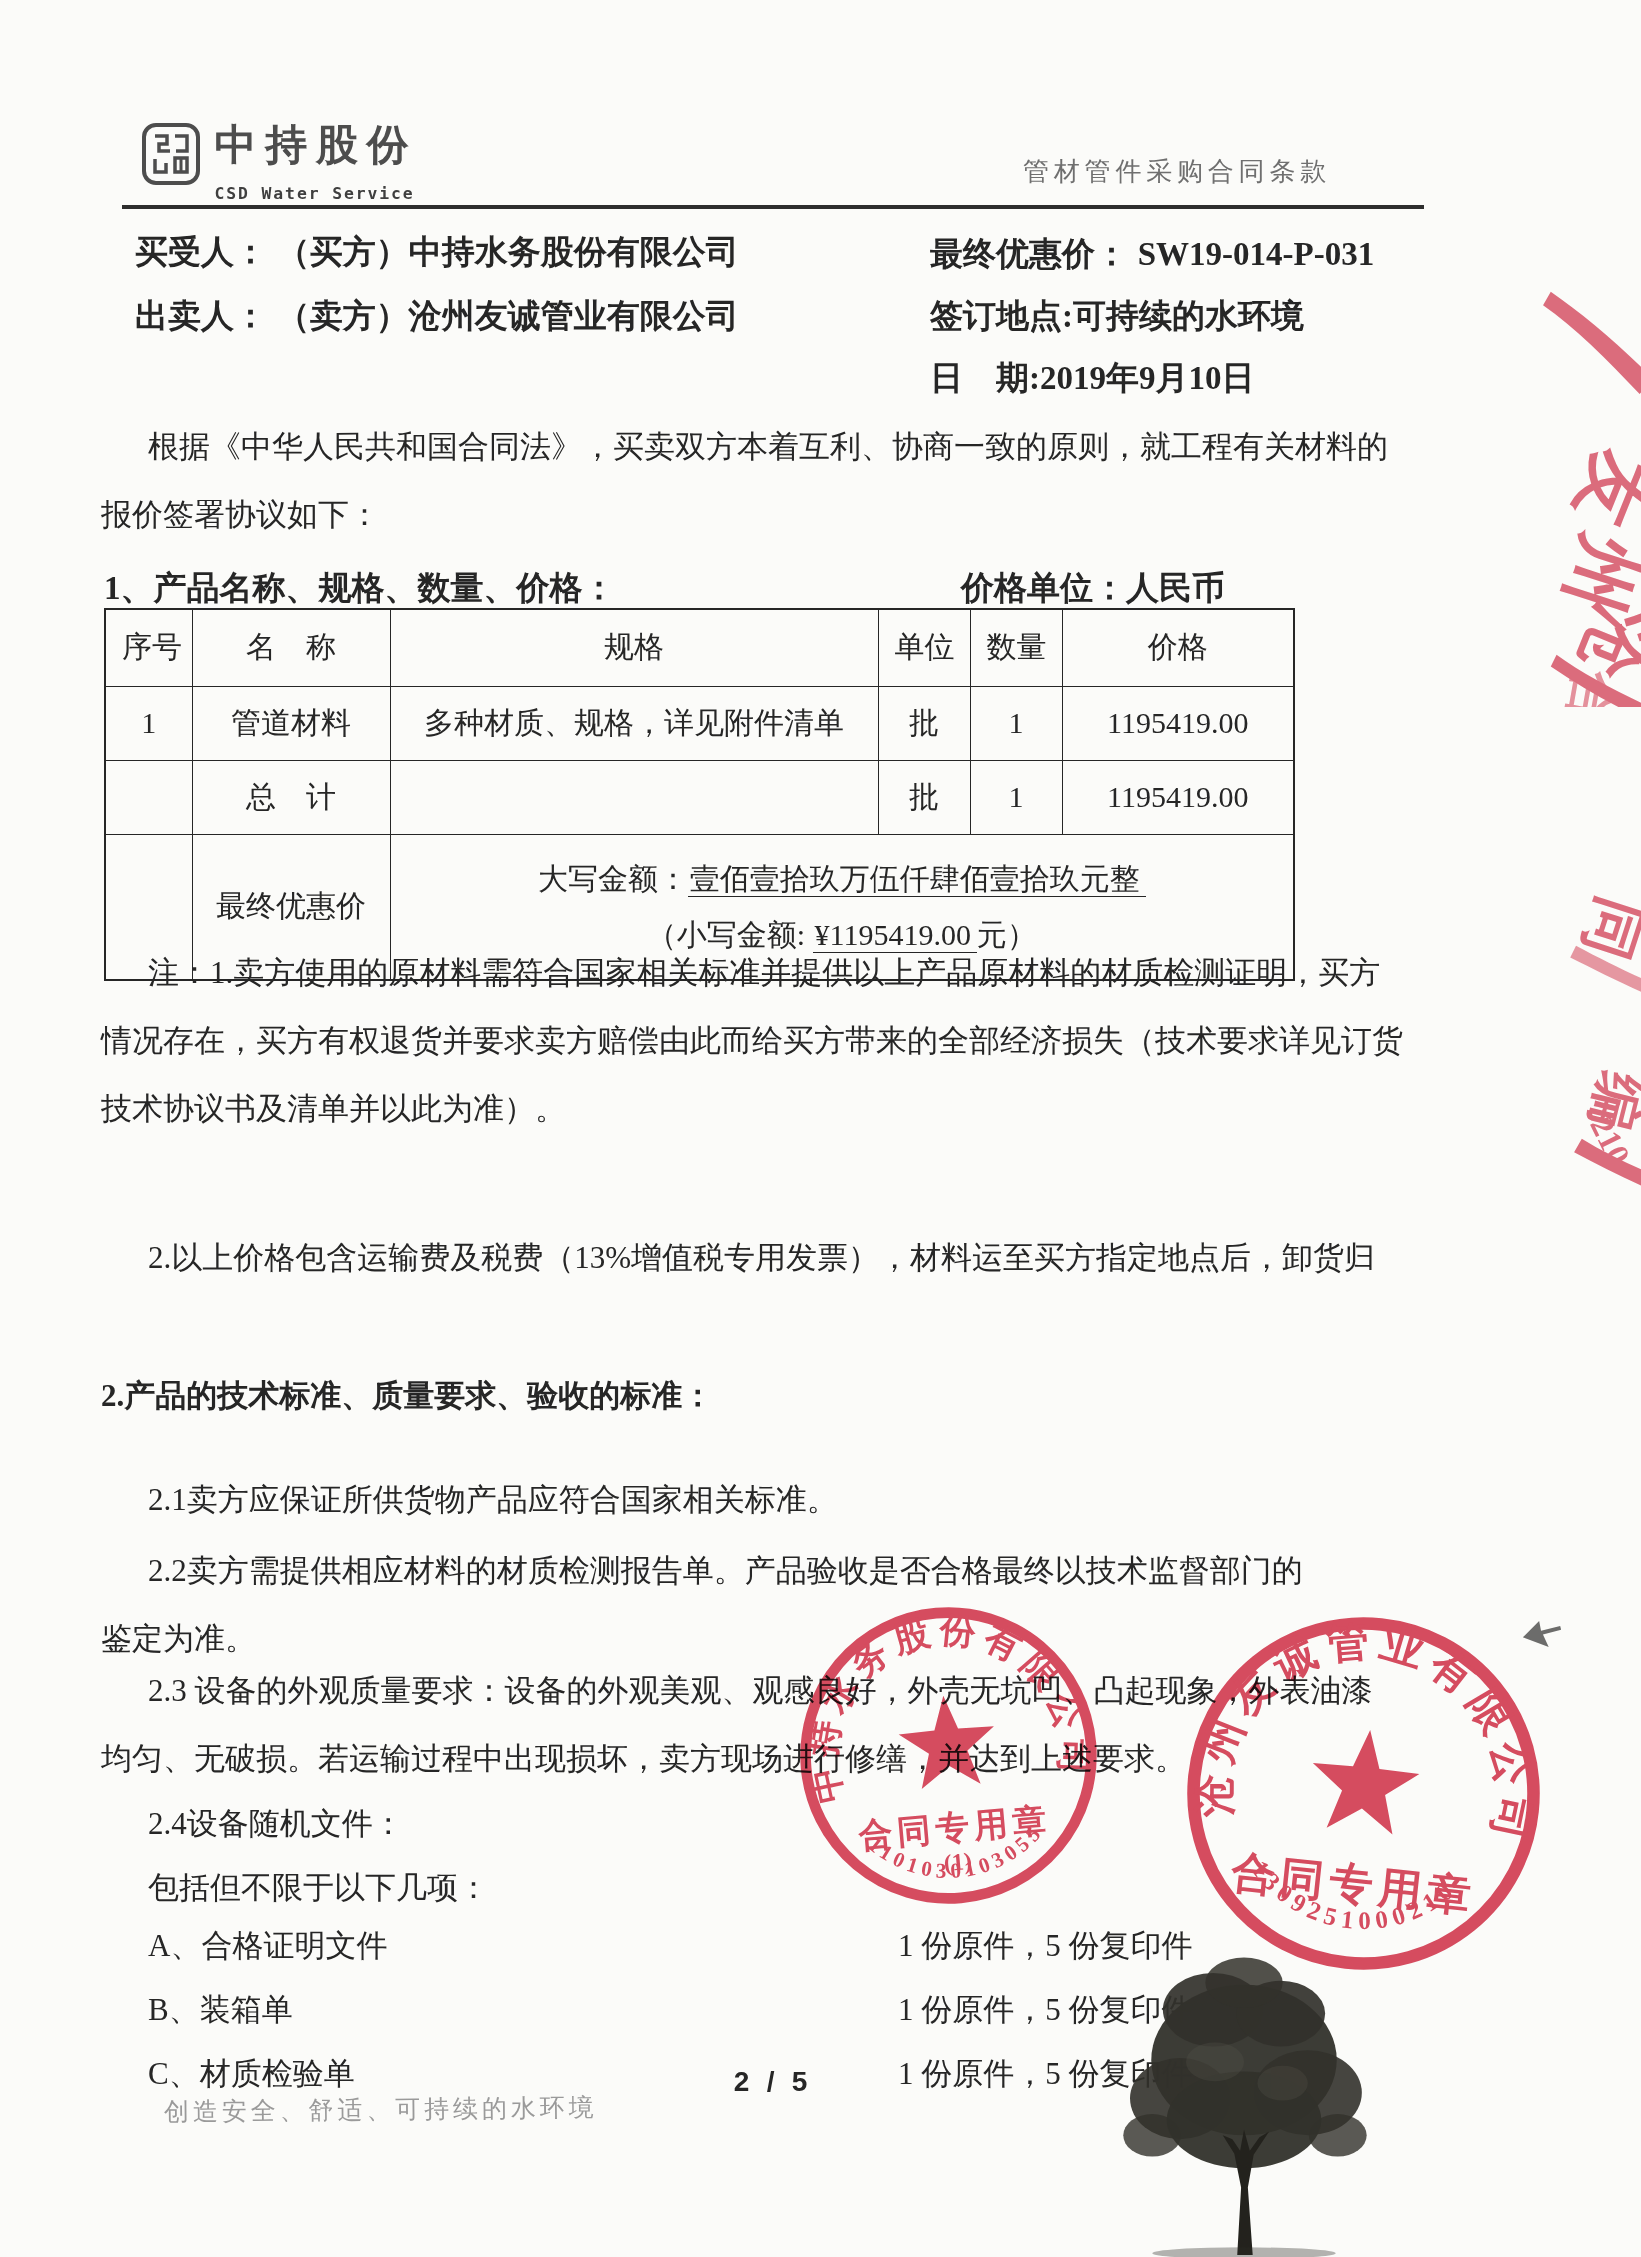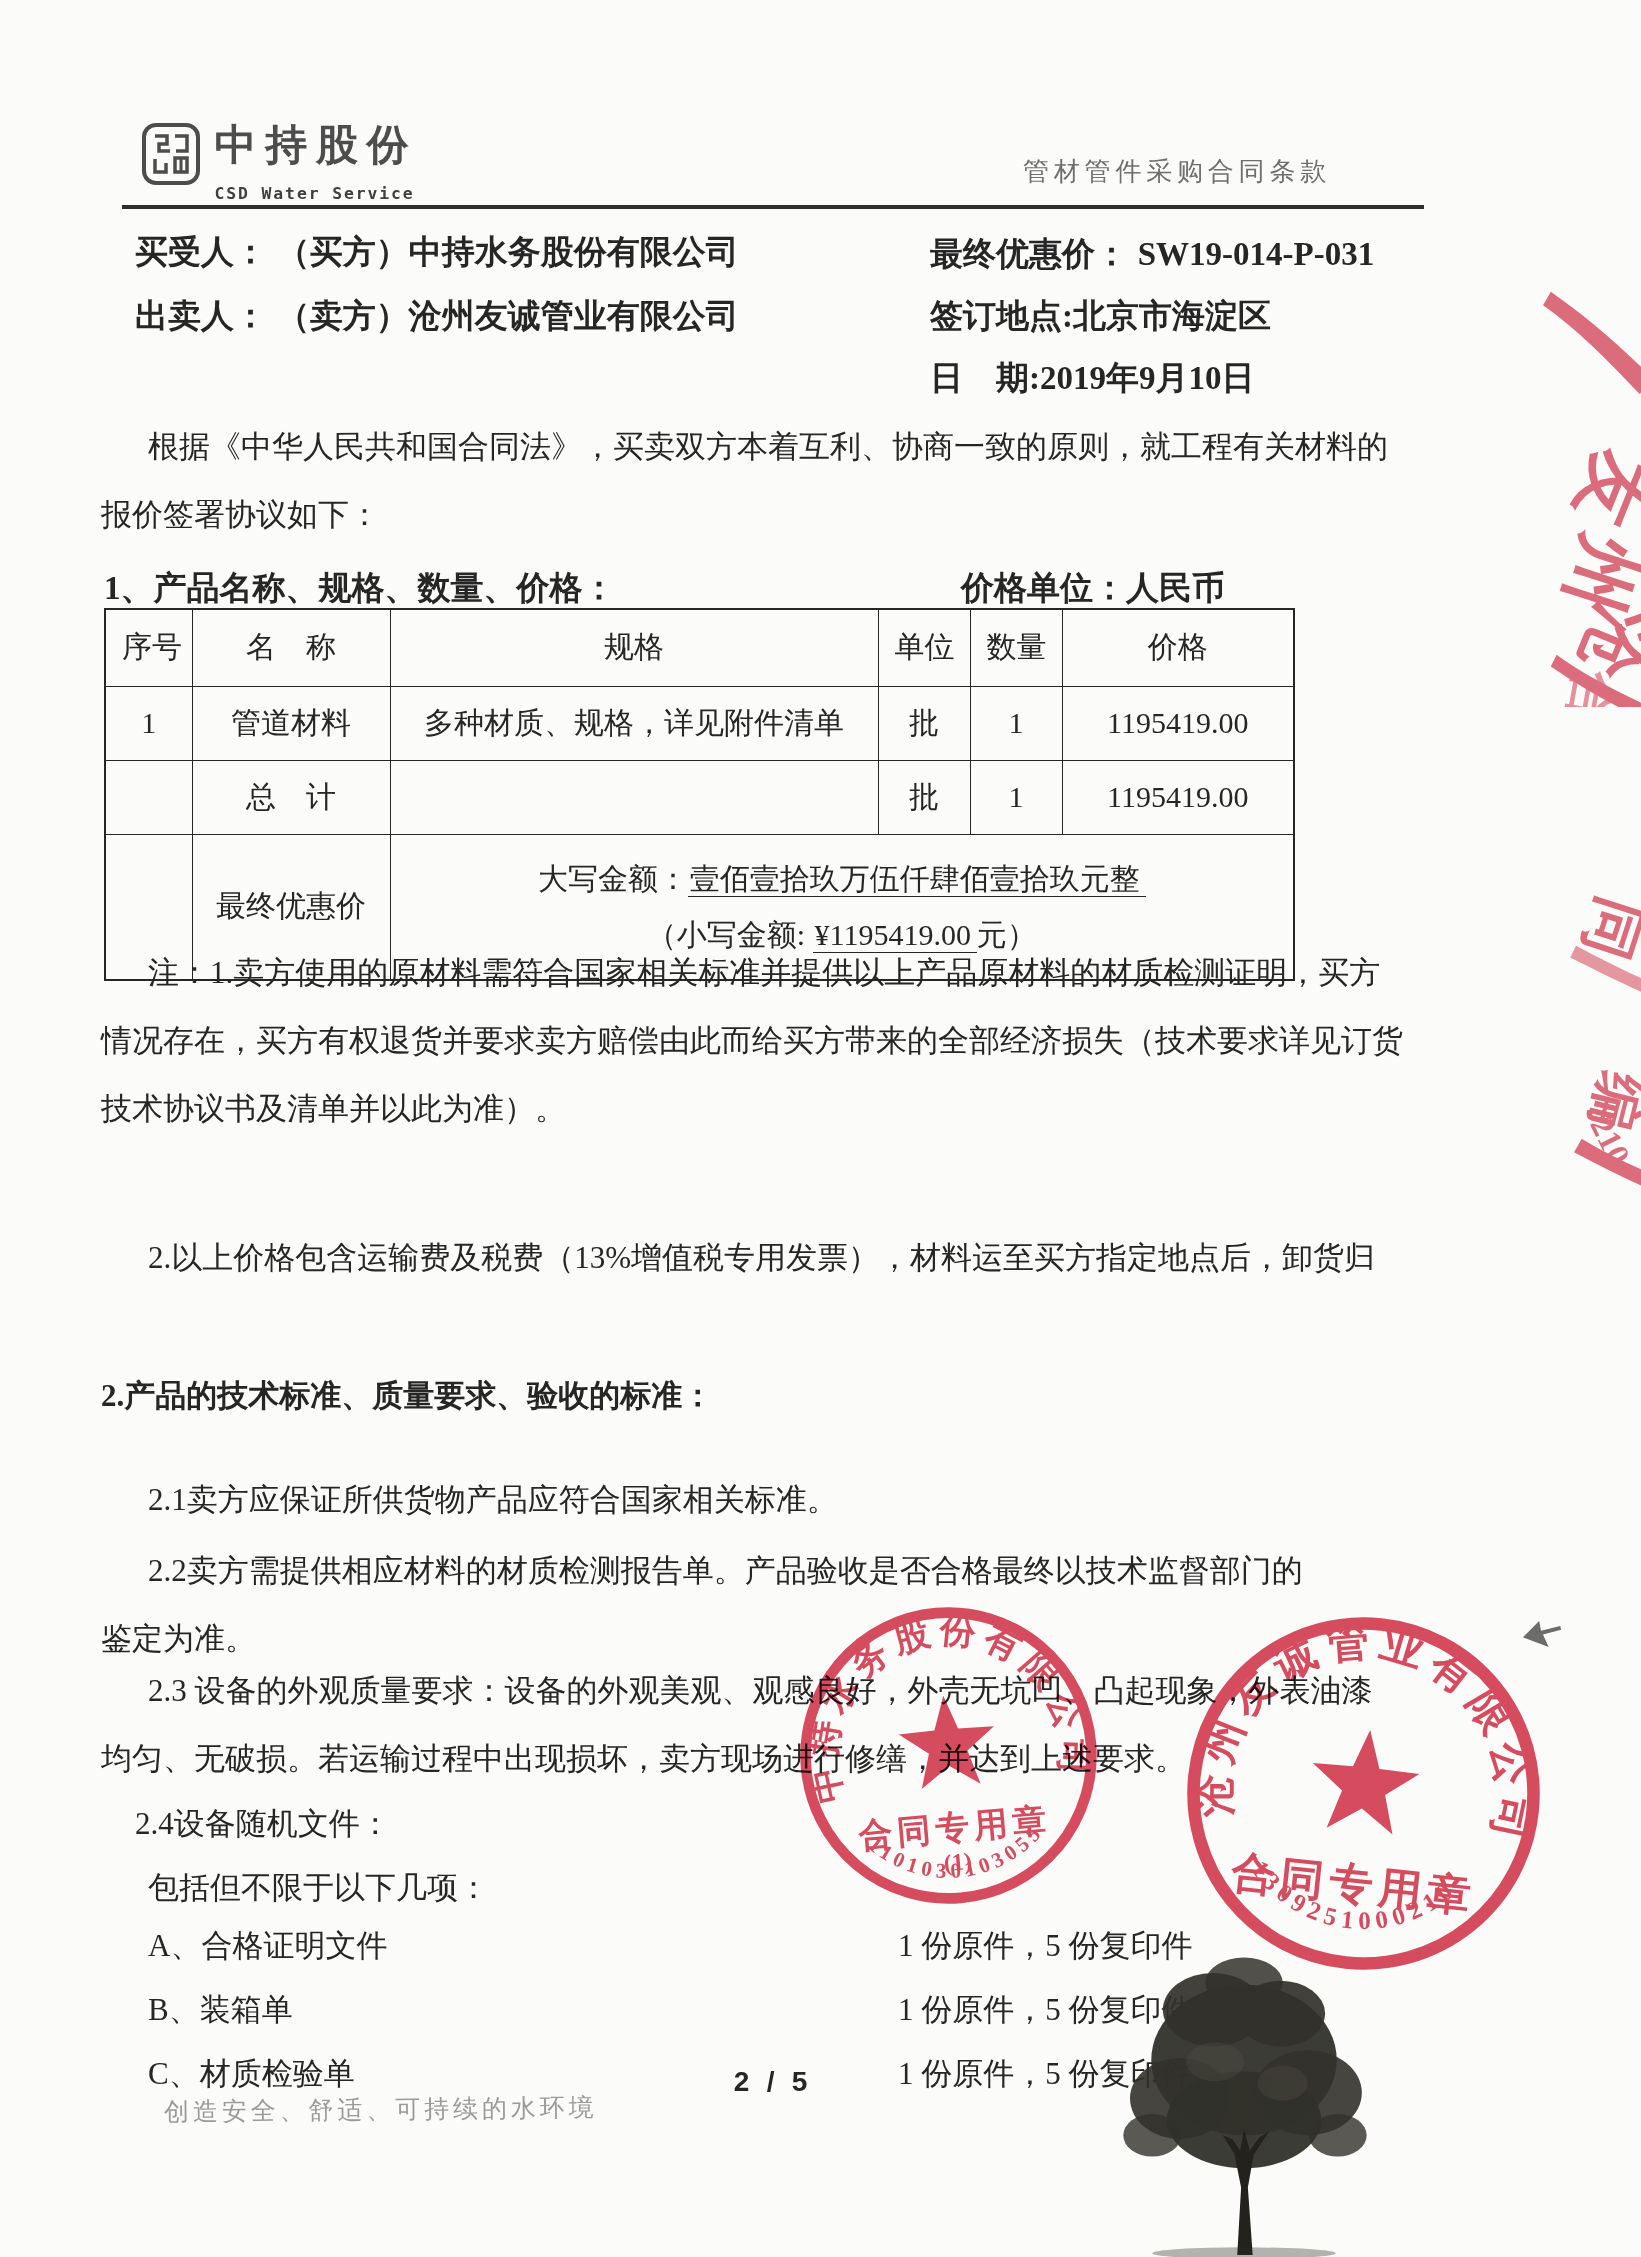--- a/index.html
+++ b/index.html
@@ -81,21 +81,21 @@
 
   <div class="meta-line" style="left:135px;top:230px">
     <span>买受人：</span><span class="meta-val">（买方）中持水务股份有限公司</span>
   </div>
   <div class="meta-line" style="left:135px;top:294px">
     <span>出卖人：</span><span class="meta-val">（卖方）沧州友诚管业有限公司</span>
   </div>
   <div class="meta-line" style="left:930px;top:232px">
     <span>最终优惠价：</span><span class="meta-val">SW19-014-P-031</span>
   </div>
-  <div class="meta-line" style="left:930px;top:294px">签订地点:北京市海淀区</div>
+  <div class="meta-line" style="left:930px;top:294px">签订地点:可持续的水环境</div>
   <div class="meta-line" style="left:930px;top:356px">日　期:2019年9月10日</div>
 
   <div class="abs para" style="left:101px;top:413px">
       <div class="tline">根据《中华人民共和国合同法》，买卖双方本着互利、协商一致的原则，就工程有关材料的</div>
       <div class="tline">报价签署协议如下：</div>
     </div>
 
   <div class="abs fs34 b nw" style="left:104px;top:566px">1、产品名称、规格、数量、价格：</div>
   <div class="abs fs34 b nw" style="left:961px;top:566px">价格单位：人民币</div>
 
@@ -164,21 +164,21 @@
   <div class="abs fs32 b nw" style="left:101px;top:1375px">2.产品的技术标准、质量要求、验收的标准：</div>
   <div class="abs fs32 ind nw line70" style="left:101px;top:1466px">2.1卖方应保证所供货物产品应符合国家相关标准。</div>
   <div class="abs para" style="left:101px;top:1537px">
       <div class="tline">2.2卖方需提供相应材料的材质检测报告单。产品验收是否合格最终以技术监督部门的</div>
       <div class="tline">鉴定为准。</div>
     </div>
   <div class="abs para" style="left:101px;top:1657px">
       <div class="tline">2.3 设备的外观质量要求：设备的外观美观、观感良好，外壳无坑凹、凸起现象，外表油漆</div>
       <div class="tline">均匀、无破损。若运输过程中出现损坏，卖方现场进行修缮，并达到上述要求。</div>
     </div>
-  <div class="abs fs32 ind nw line70" style="left:88px;top:1790px">2.4设备随机文件：</div>
+  <div class="abs fs32 ind nw line70" style="left:101px;top:1790px">2.4设备随机文件：</div>
   <div class="abs fs32 ind nw line70" style="left:101px;top:1854px">包括但不限于以下几项：</div>
   <div class="abs" style="left:101px;top:1914px;width:1390px">
       <div class="doc-row">
         <span class="doc-label">A、合格证明文件</span>
         <span class="doc-qty">1 份原件，5 份复印件</span>
       </div>
       <div class="doc-row">
         <span class="doc-label">B、装箱单</span>
         <span class="doc-qty">1 份原件，5 份复印件</span>
       </div>

